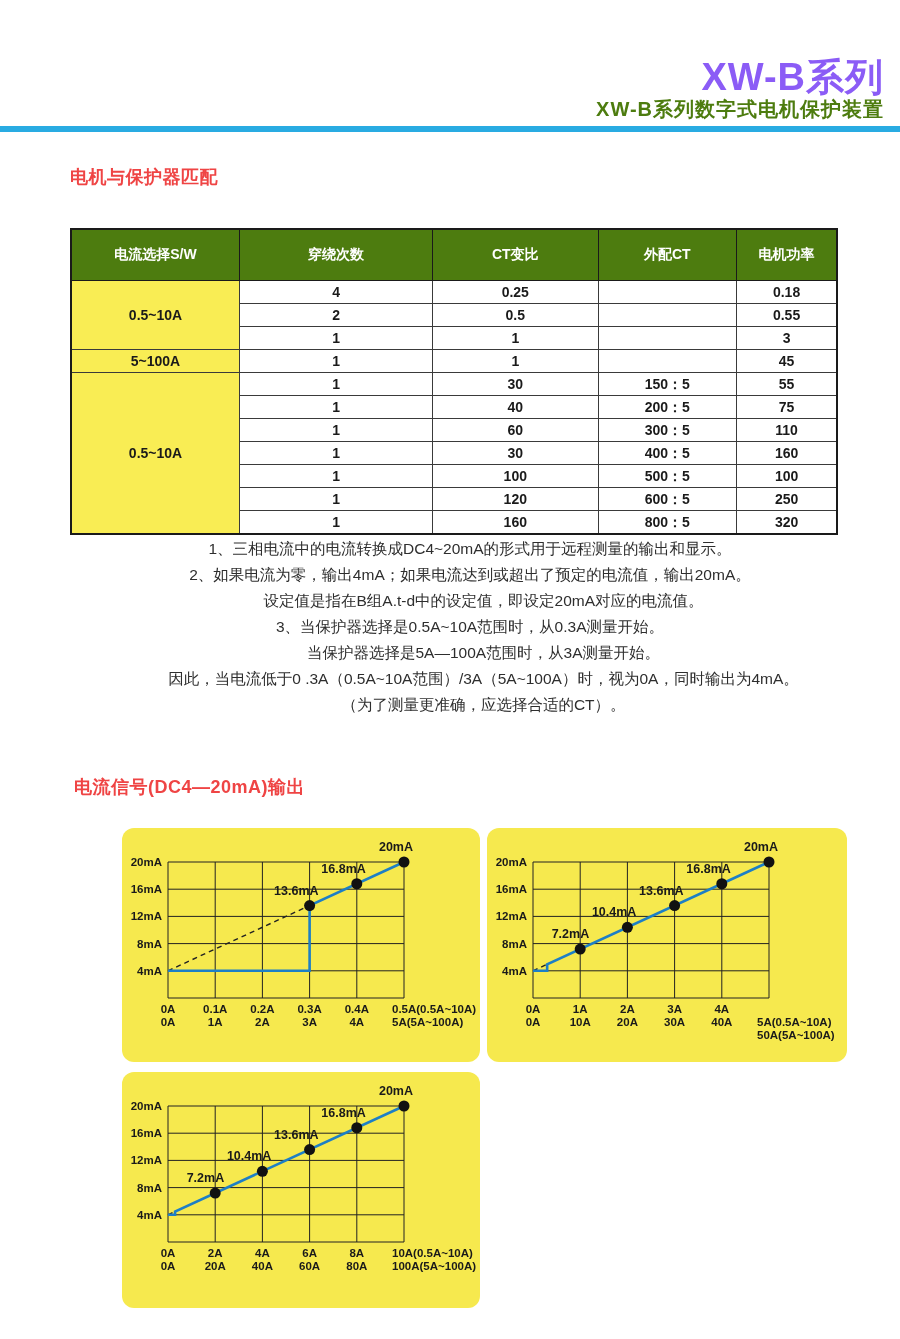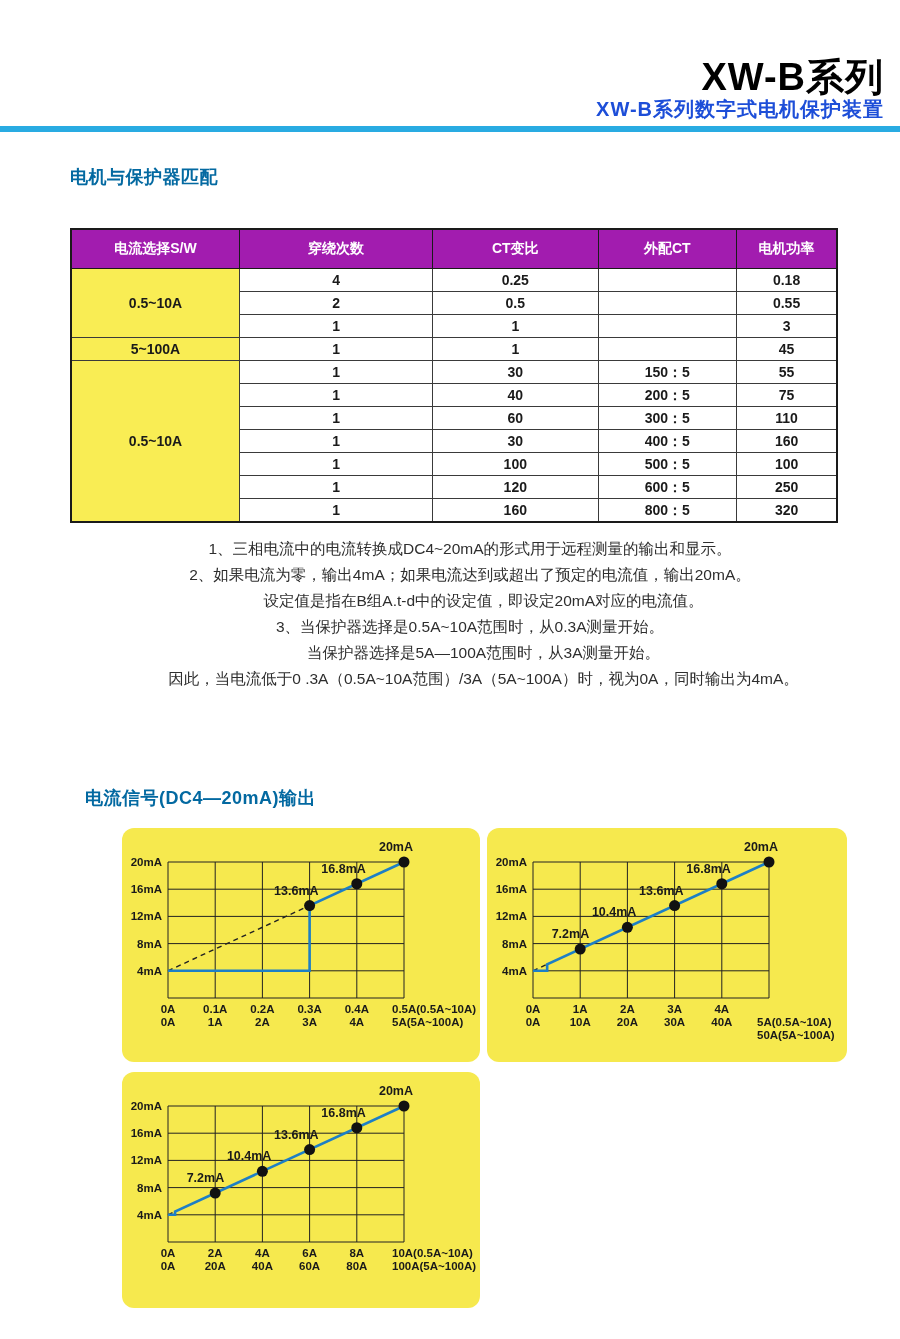--- a/index.html
+++ b/index.html
@@ -4,45 +4,45 @@
 <style>
   html,body{margin:0;padding:0;background:#e8e8e8;}
   .page{
     position:relative;width:900px;height:1339px;background:#ffffff;
     font-family:"Liberation Sans","DejaVu Sans",sans-serif;overflow:hidden;
     margin:0 auto;
   }
   
   .doc-title{
     position:absolute;top:52px;right:16px;
-    font-size:38px;font-weight:bold;color:#000000;letter-spacing:1px;
+    font-size:38px;font-weight:bold;color:#8b5cf6;letter-spacing:1px;
   }
   .doc-subtitle{
     position:absolute;top:96px;right:16px;
-    font-size:20px;font-weight:bold;color:#1d4ed8;letter-spacing:1px;margin-left:12px;
+    font-size:20px;font-weight:bold;color:#4d7c0f;letter-spacing:1px;margin-left:12px;
   }
   .header-rule{
     position:absolute;top:126px;left:0;width:900px;height:6px;background:#29abe2;
   }
   
   .section-title{
     position:absolute;left:70px;
-    font-size:18px;font-weight:bold;color:#0369a1;letter-spacing:0.5px;
+    font-size:18px;font-weight:bold;color:#ef4444;letter-spacing:0.5px;
   }
   #sec1-title{top:165px;}
   #sec2-title{top:771px;}
   
   .match-table{
     position:absolute;left:70px;top:228px;width:768px;
     border-collapse:collapse;table-layout:fixed;
     border:2px solid #1a1a1a;
   }
   .match-table th{
-    background:#a21caf;color:#ffffff;font-size:14px;font-weight:bold;
-    height:34px;border:1px solid #1a1a1a;text-align:center;padding:2px;
+    background:#4d7c0f;color:#ffffff;font-size:14px;font-weight:bold;
+    height:34px;border:1px solid #1a1a1a;text-align:center;padding:8px;
   }
   .match-table td{
     font-size:14px;font-weight:600;color:#1a1a1a;text-align:center;
     height:22px;border:1px solid #3a3a3a;padding:0;background:#ffffff;
     line-height:1;
   }
   .match-table td.range-cell{background:#f9ed54;font-weight:700;}
   
   .notes{
     position:absolute;left:110px;top:536px;width:720px;
@@ -160,23 +160,24 @@
       </tbody>
   </table>
 
   <div class="notes" id="notes">
       <div class="note-line">1、三相电流中的电流转换成DC4~20mA的形式用于远程测量的输出和显示。</div>
       <div class="note-line">2、如果电流为零，输出4mA；如果电流达到或超出了预定的电流值，输出20mA。</div>
       <div class="note-line hang">设定值是指在B组A.t-d中的设定值，即设定20mA对应的电流值。</div>
       <div class="note-line">3、当保护器选择是0.5A~10A范围时，从0.3A测量开始。</div>
       <div class="note-line hang">当保护器选择是5A—100A范围时，从3A测量开始。</div>
       <div class="note-line hang">因此，当电流低于0 .3A（0.5A~10A范围）/3A（5A~100A）时，视为0A，同时输出为4mA。</div>
+      <div class="note-line hang">（为了测量更准确，应选择合适的CT）。</div>
     </div>
 
-  <h2 class="section-title" id="sec2-title" style="margin:15px">电流信号(DC4—20mA)输出</h2>
+  <h2 class="section-title" id="sec2-title" style="margin:4px">电流信号(DC4—20mA)输出</h2>
 
   <div class="chart-panel" id="chart-0">
       <svg width="358" height="234" viewBox="0 0 358 234">
         <line x1="46" y1="170" x2="282" y2="170" stroke="#222" stroke-width="1"></line>
         <line x1="46" y1="142.8" x2="282" y2="142.8" stroke="#222" stroke-width="1"></line>
         <line x1="46" y1="115.6" x2="282" y2="115.6" stroke="#222" stroke-width="1"></line>
         <line x1="46" y1="88.4" x2="282" y2="88.4" stroke="#222" stroke-width="1"></line>
         <line x1="46" y1="61.2" x2="282" y2="61.2" stroke="#222" stroke-width="1"></line>
         <line x1="46" y1="34" x2="282" y2="34" stroke="#222" stroke-width="1"></line>
         <line x1="46" y1="34" x2="46" y2="170" stroke="#222" stroke-width="1"></line>

